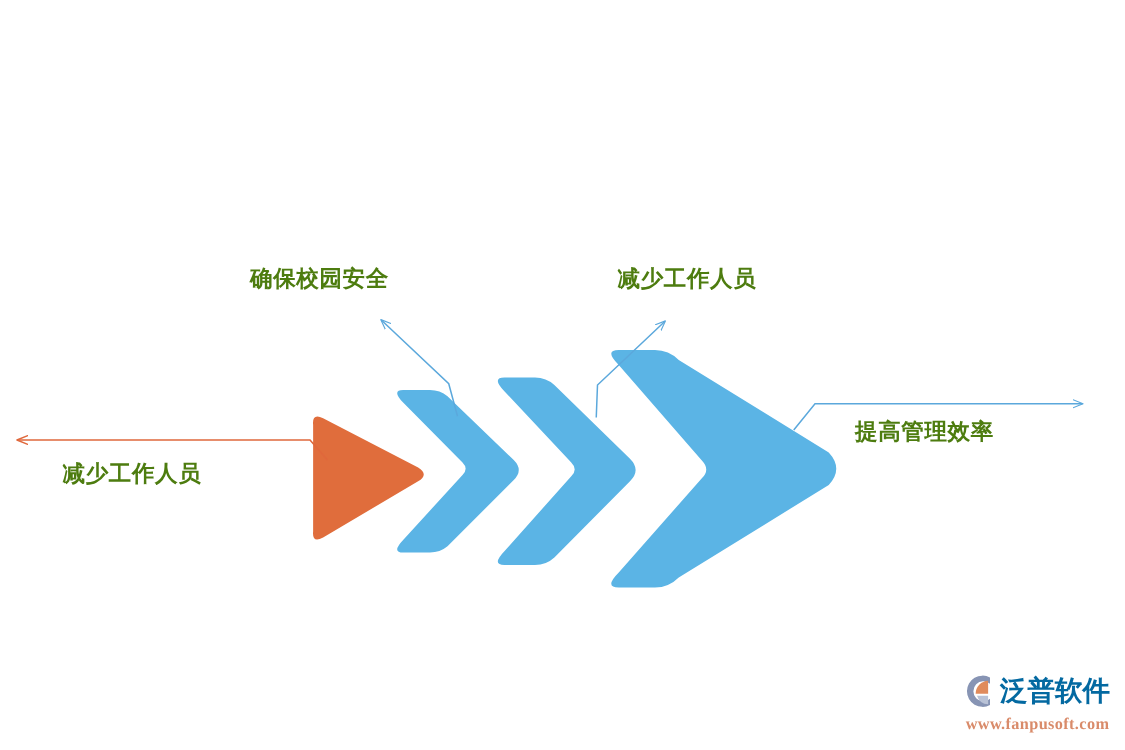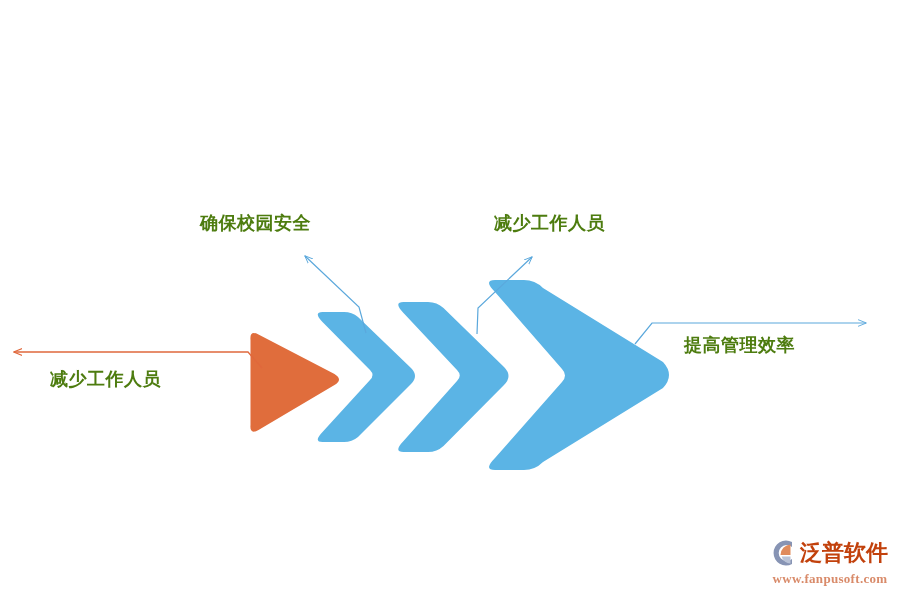--- a/index.html
+++ b/index.html
@@ -56,21 +56,21 @@
     height: 34px;
   }
   #wm-mark {
     width: 30px;
     height: 30px;
     flex: 0 0 30px;
   }
   #wm-name {
     font-size: 22px;
     font-weight: bold;
-    color: #c2410c;
+    color: #0369a1;
     line-height: 30px;
     letter-spacing: 0px;
     font-family: "Liberation Sans", "DejaVu Sans", sans-serif;
   }
   #wm-url {
     margin-top: 1px;
     text-align: center;
     font-size: 13px;
     font-weight: bold;
     color: #d98b6a;

